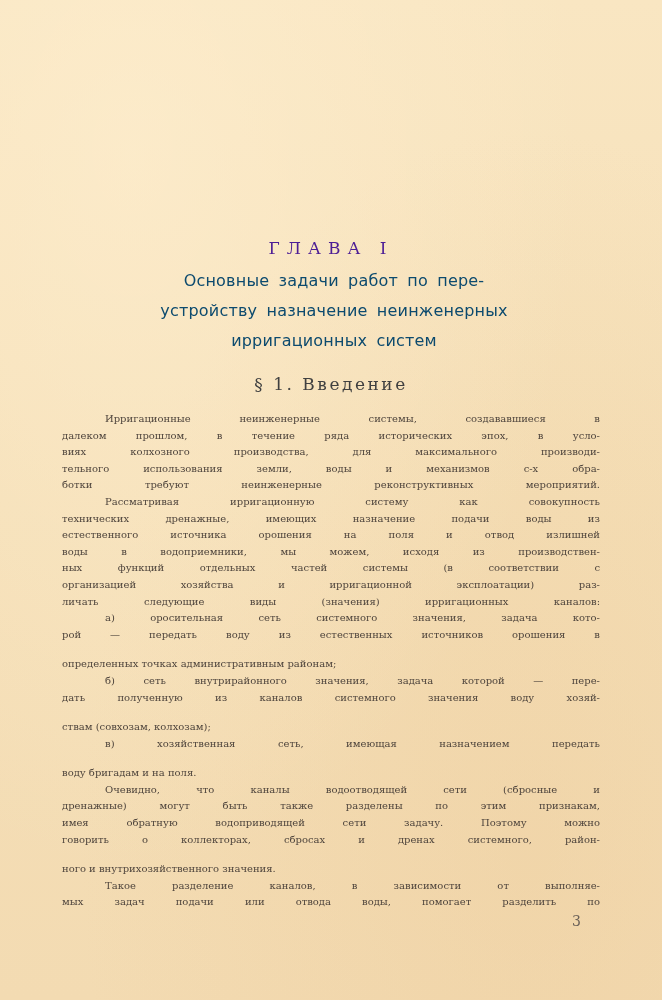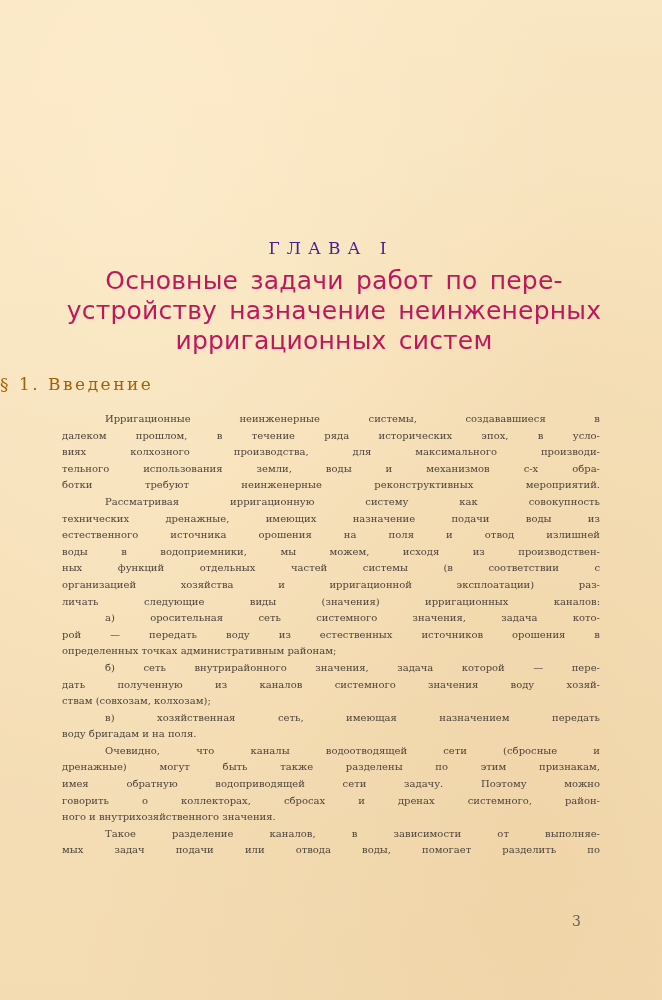--- a/index.html
+++ b/index.html
@@ -17,39 +17,39 @@
   .page { position: absolute; left: 0; top: 0; width: 662px; height: 1000px; }
   .chapter-label {
     position: absolute; top: 238px; left: 0; width: 662px;
     text-align: center; font-size: 17px; letter-spacing: 7px;
     color: #4c1d95;
   }
   .chapter-title {
     position: absolute; top: 266px; left: 60px; width: 548px;
     text-align: center;
     font-family: "DejaVu Sans", "Liberation Sans", sans-serif;
-    font-size: 25px; line-height: 30px; color: #be185d;
+    font-size: 16px; line-height: 30px; color: #0c4a6e;
     word-spacing: 4px; letter-spacing: 0.2px;
   }
   .chapter-title div { white-space: nowrap; }
   .section-title {
     position: absolute; top: 374px; left: 0; width: 662px;
-    font-size: 17px; letter-spacing: 2.5px;
-    color: #a16207;
+    text-align: center; font-size: 17px; letter-spacing: 2.5px;
+    color: #404040;
   }
   .body-text {
     position: absolute; top: 411px; left: 62px; width: 538px;
     font-size: 10px; line-height: 16.6px; color: #4e443c;
   }
   .line {
     display: block; white-space: nowrap; text-align: justify;
     text-align-last: justify; height: 16.6px;
   }
   .line.indent { padding-left: 43px; }
-  .line.last { text-align-last: left; }
+  .line.last { text-align-last: left; margin-top: 13px; }
   .page-number {
     position: absolute; top: 913px; left: 572px;
     font-size: 14px; color: #6a6058;
   }
 </style>
 </head>
 <body>
 
 <div class="page">
   <div class="chapter-label">ГЛАВА I</div>

